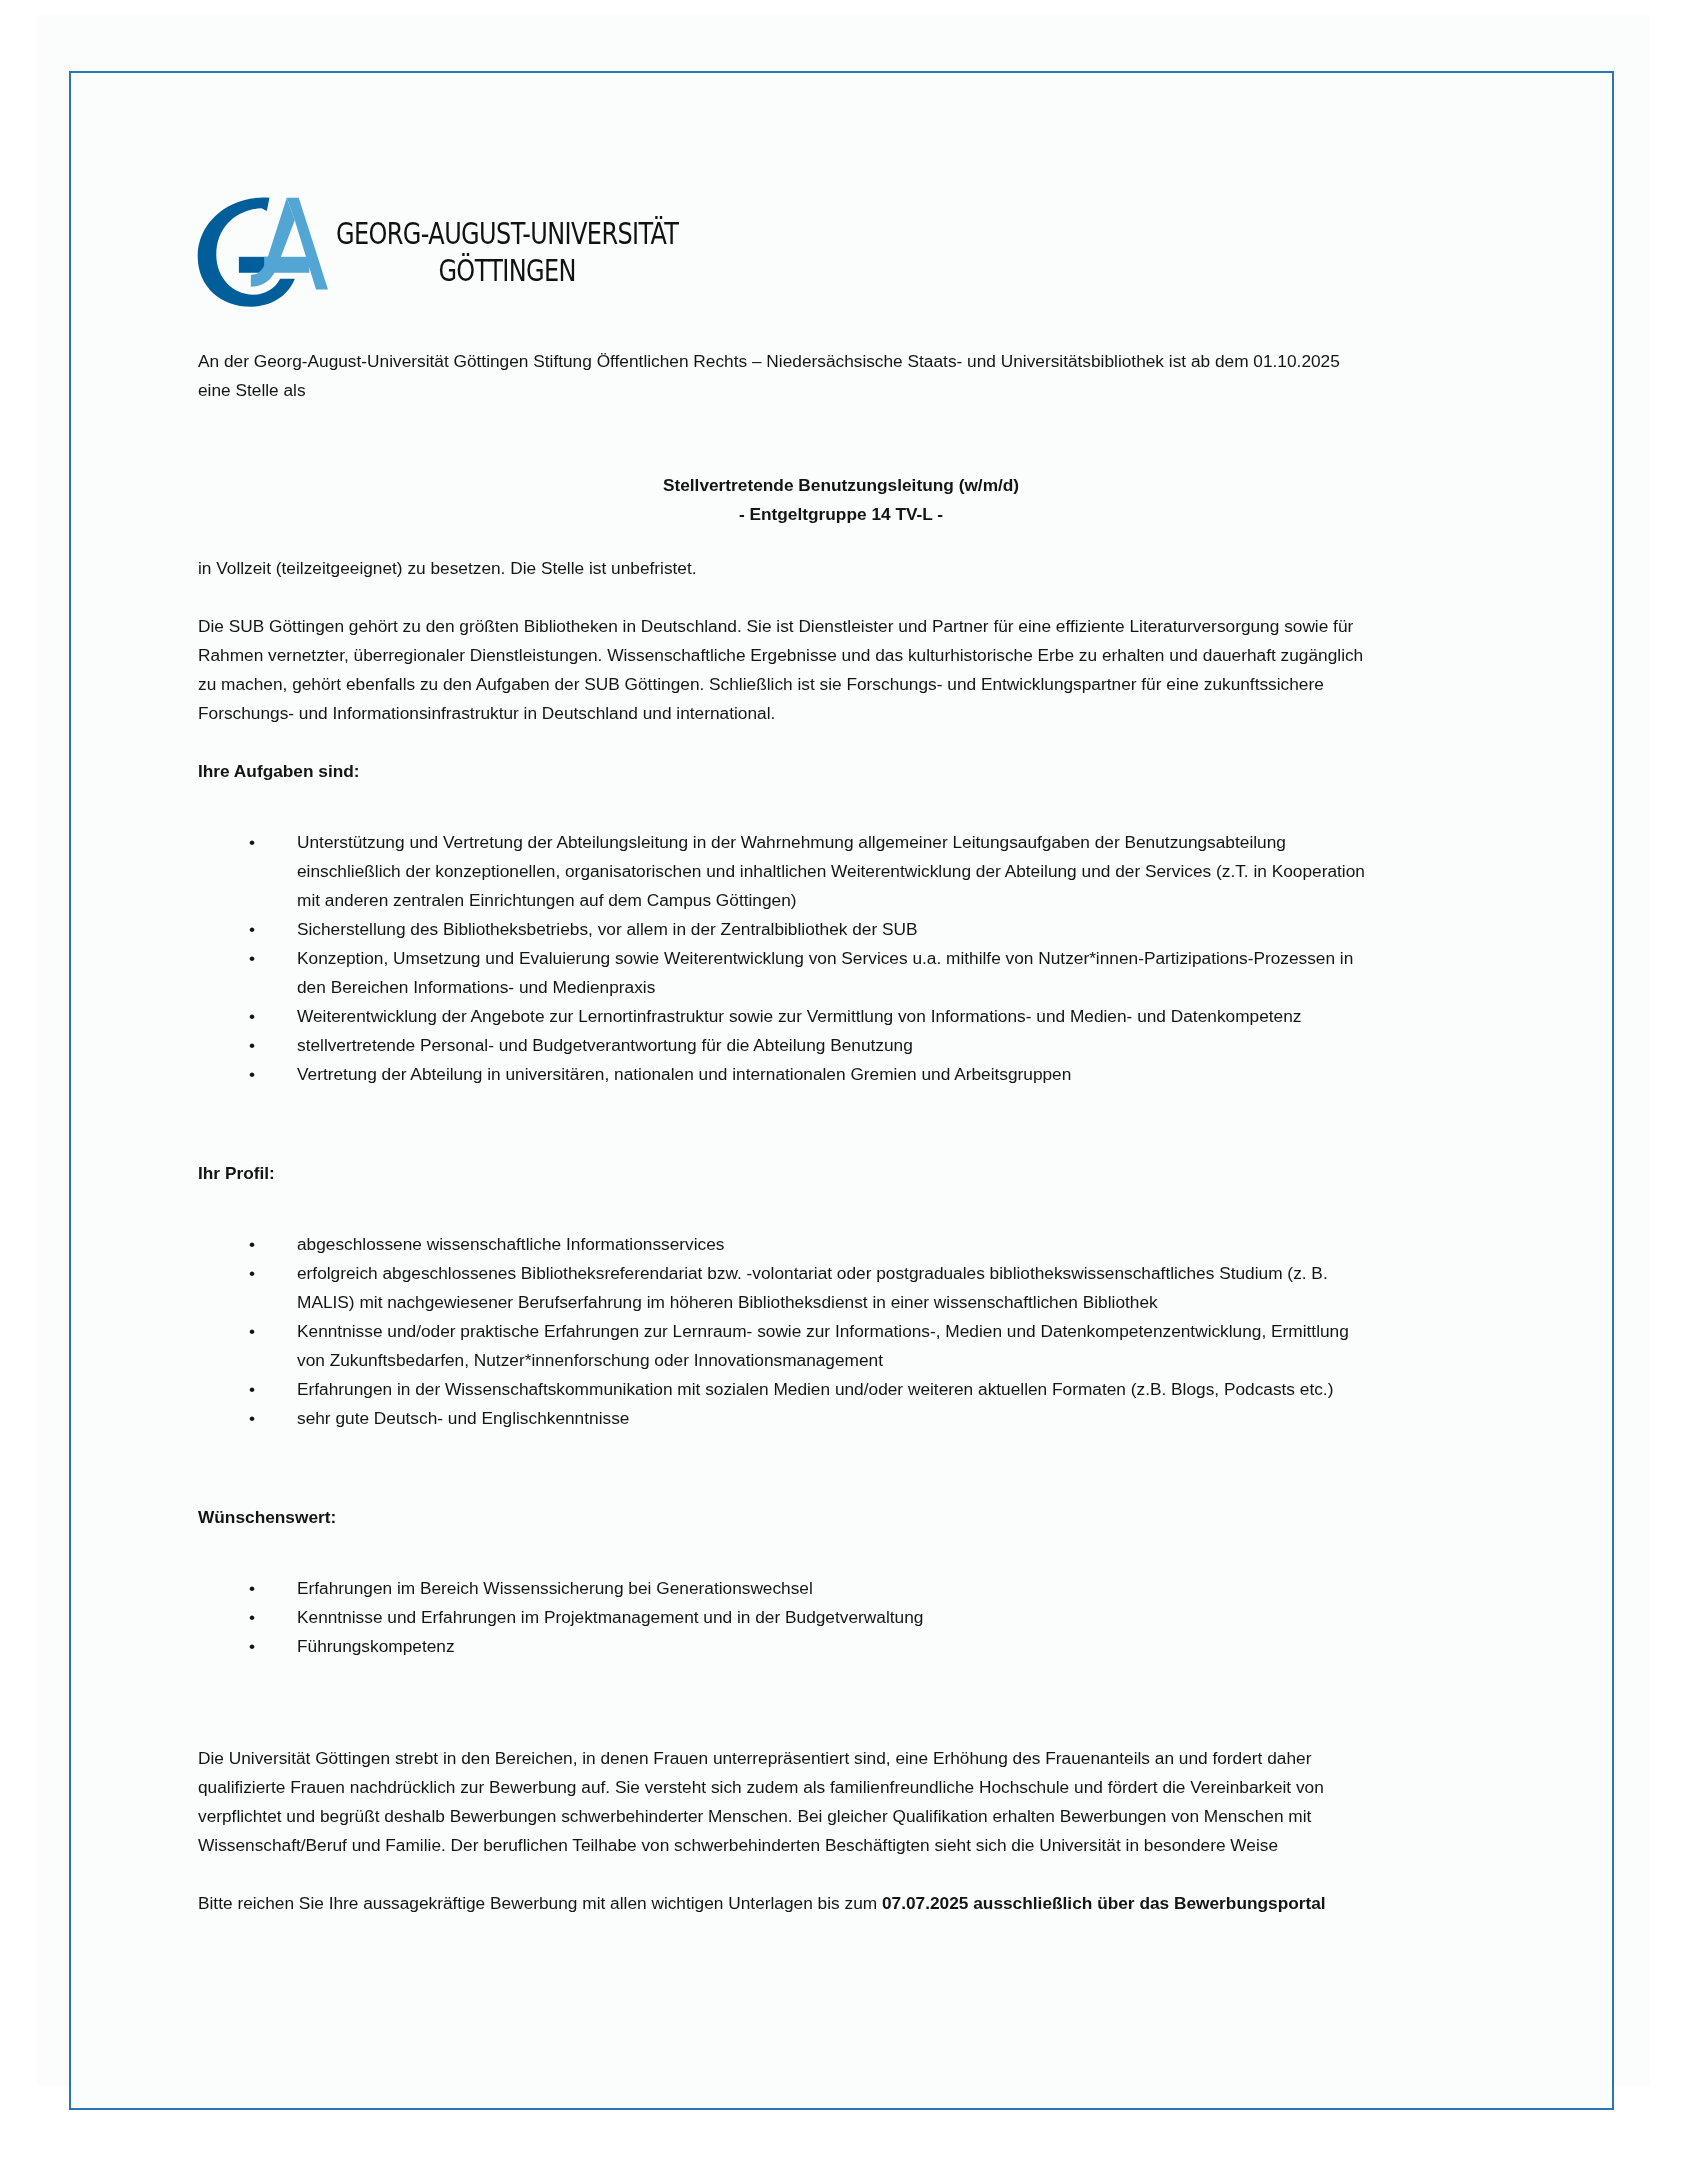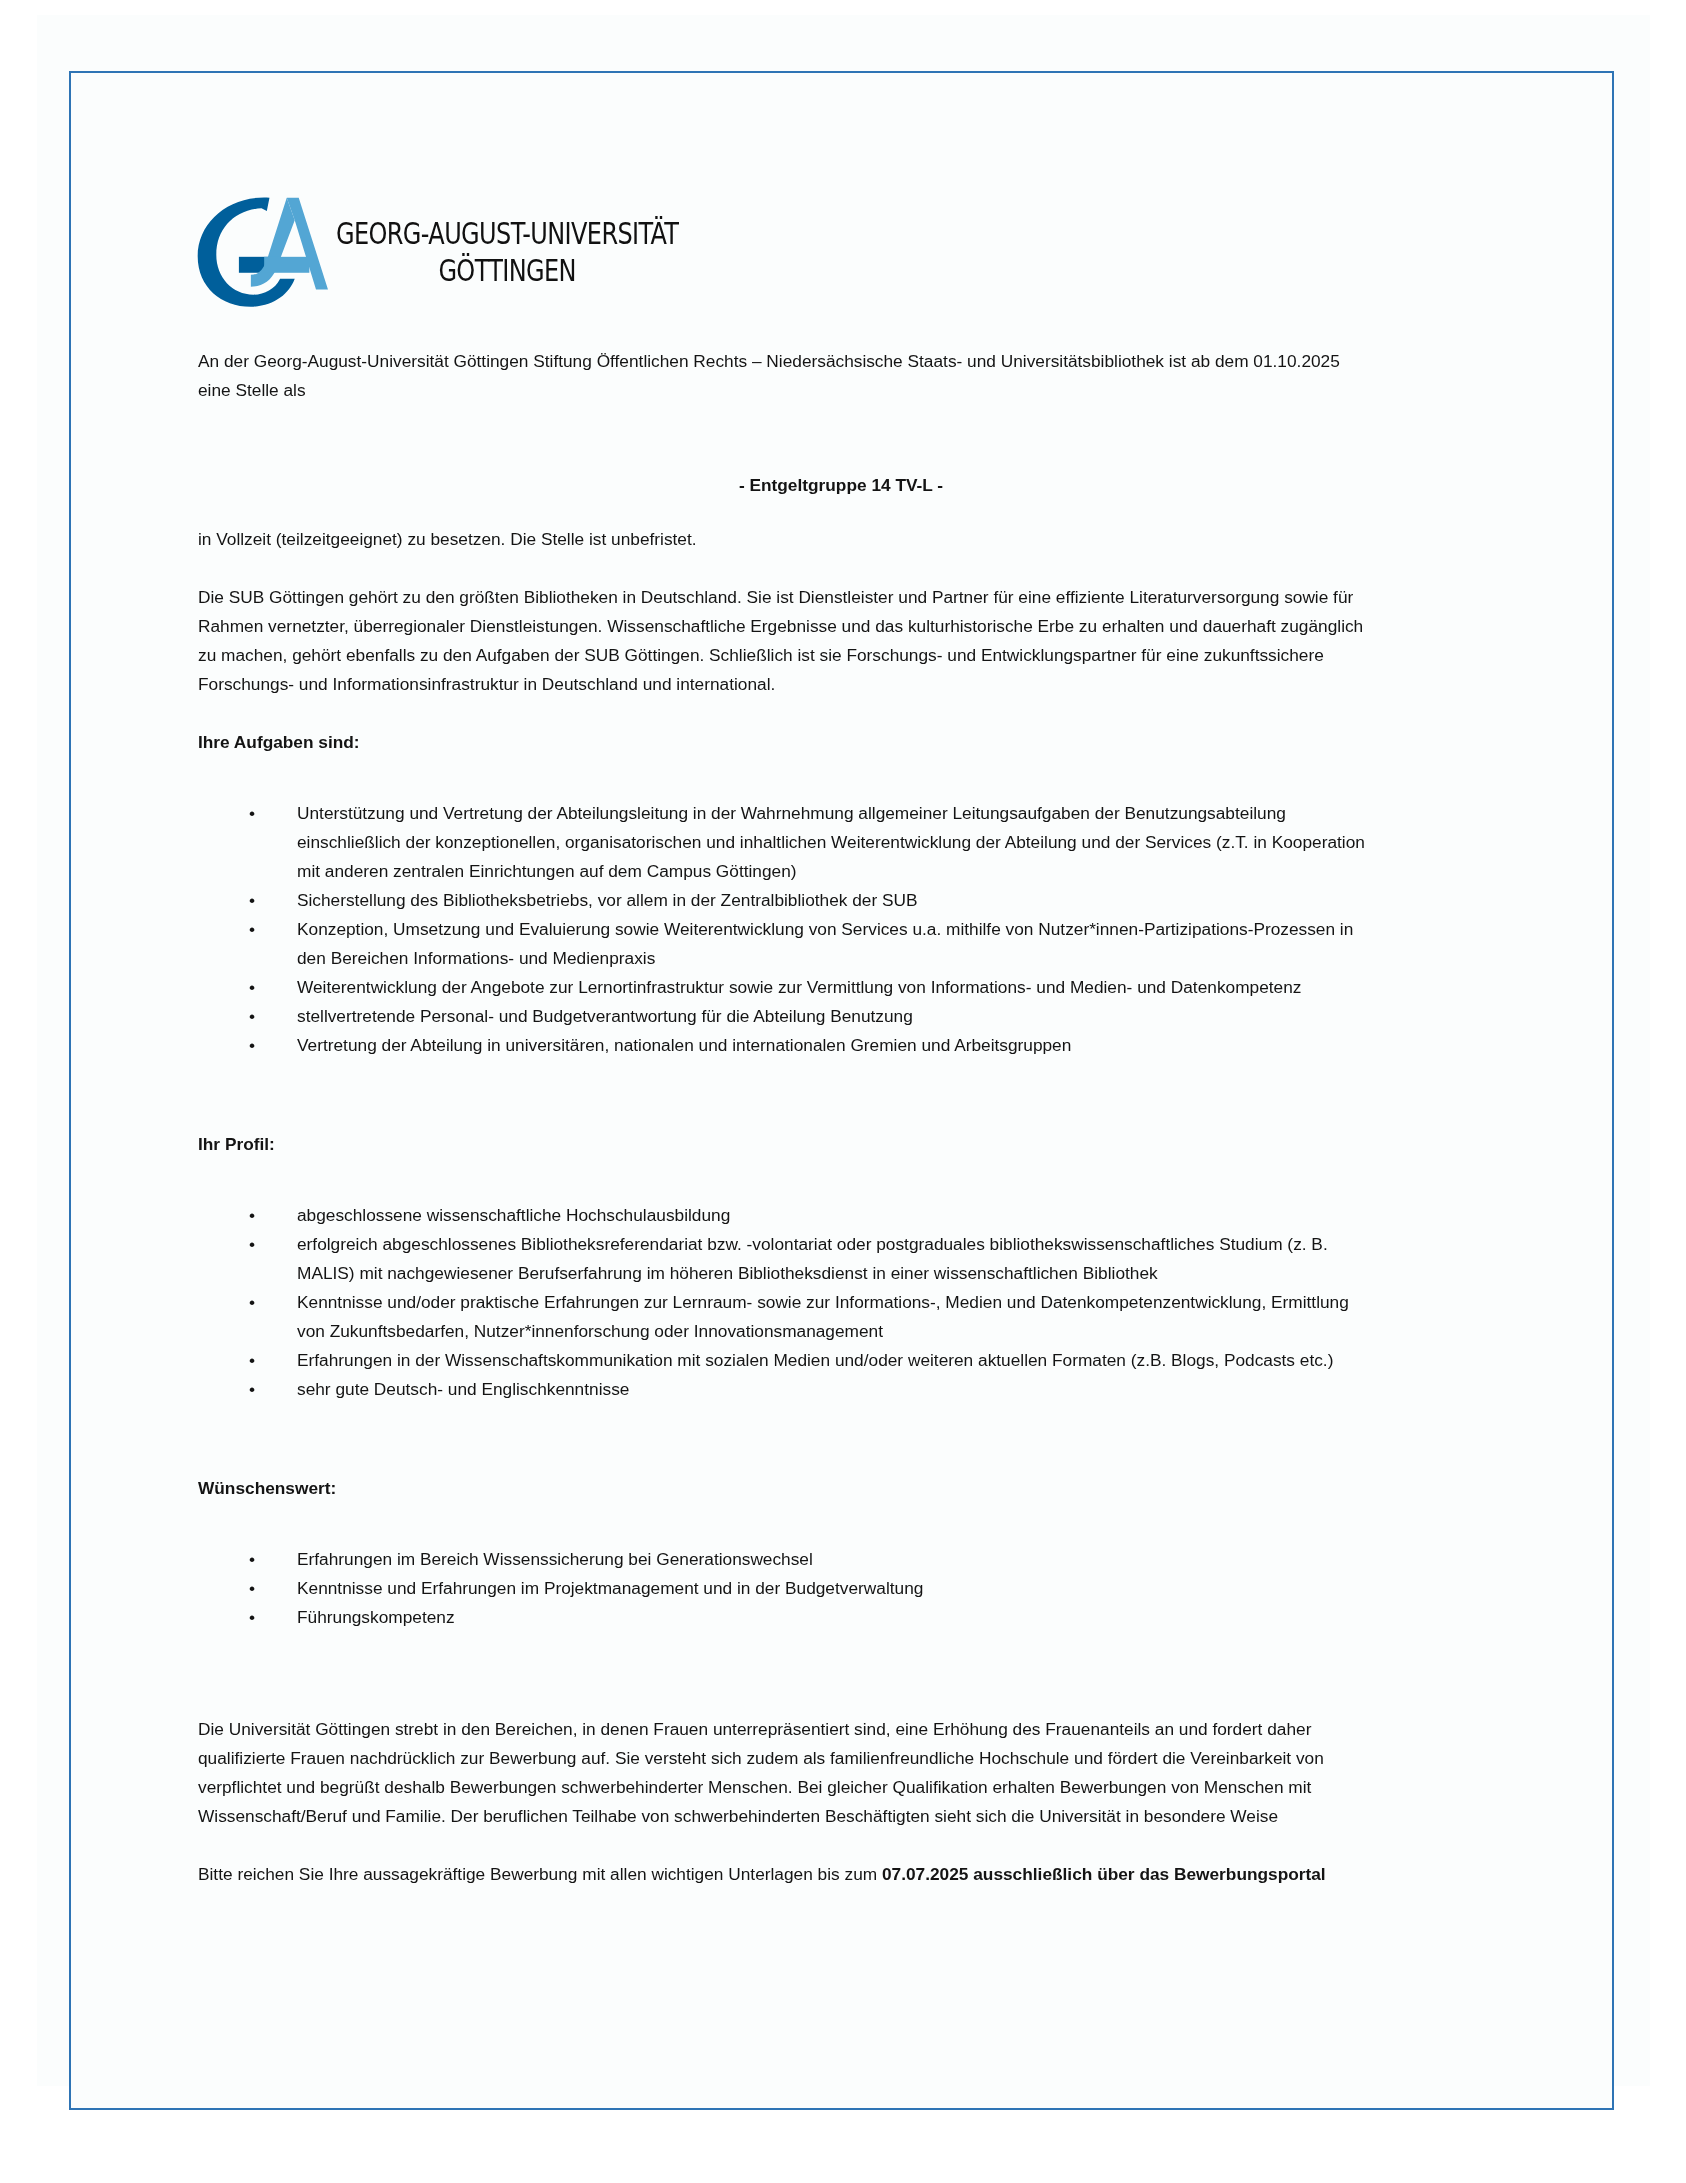--- a/index.html
+++ b/index.html
@@ -106,20 +106,21 @@
 <div class="content">
 
   <div>
     <p>An der Georg-August-Universität Göttingen Stiftung Öffentlichen Rechts – Niedersächsische Staats- und Universitätsbibliothek ist ab dem 01.10.2025</p>
     <p>eine Stelle als</p>
   </div>
 
   <div style="height:66px"></div>
 
   <div class="title-block">
+    <p>Stellvertretende Benutzungsleitung (w/m/d)</p>
     <p>- Entgeltgruppe 14 TV-L -</p>
   </div>
 
   <div style="height:25px"></div>
 
   <p>in Vollzeit (teilzeitgeeignet) zu besetzen. Die Stelle ist unbefristet.</p>
 
   <div style="height:29px"></div>
 
   <div>
@@ -167,21 +168,21 @@
 
   <div style="height:70px"></div>
 
   <p class="heading">Ihr Profil:</p>
 
   <div style="height:42px"></div>
 
   <ul class="bullets">
     <li>
       <span class="bullet">•</span>
-      <p>abgeschlossene wissenschaftliche Hochschulausbildung</p>
+      <p>abgeschlossene wissenschaftliche Informationsservices</p>
     </li>
     <li>
       <span class="bullet">•</span>
       <p>erfolgreich abgeschlossenes Bibliotheksreferendariat bzw. -volontariat oder postgraduales bibliothekswissenschaftliches Studium (z. B.</p>
       <p>MALIS) mit nachgewiesener Berufserfahrung im höheren Bibliotheksdienst in einer wissenschaftlichen Bibliothek</p>
     </li>
     <li>
       <span class="bullet">•</span>
       <p>Kenntnisse und/oder praktische Erfahrungen zur Lernraum- sowie zur Informations-, Medien und Datenkompetenzentwicklung, Ermittlung</p>
       <p>von Zukunftsbedarfen, Nutzer*innenforschung oder Innovationsmanagement</p>

